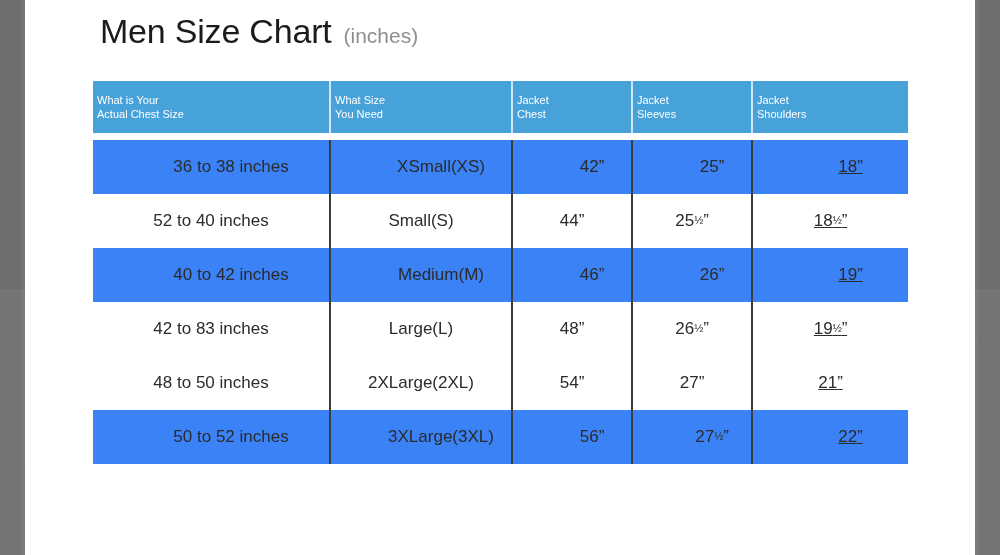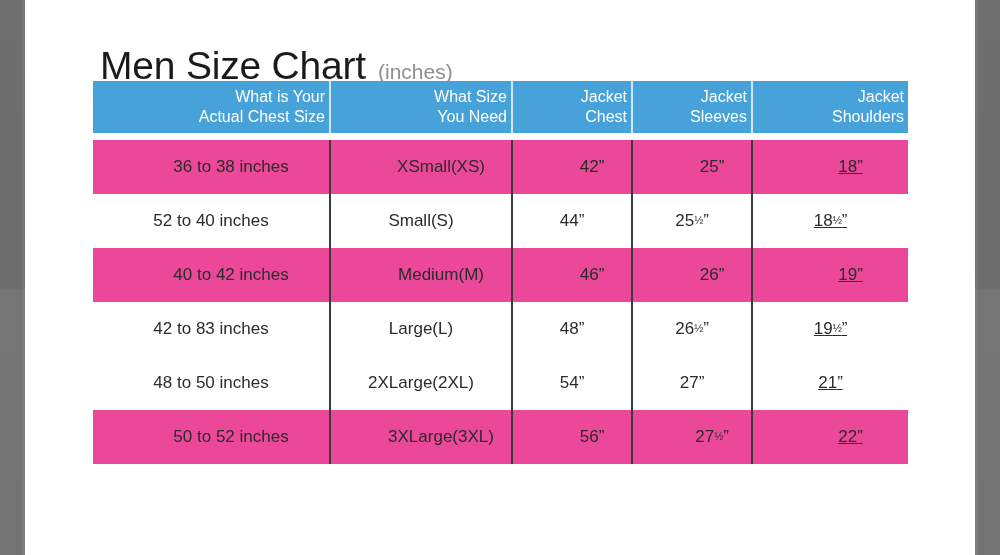--- a/index.html
+++ b/index.html
@@ -47,26 +47,25 @@
 
   
   .title-row {
     position: absolute;
     left: 75px;
     top: 14px;
     display: flex;
     align-items: baseline;
   }
   .title-main {
-    font-size: 39px;
+    font-size: 34px;
     font-weight: 400;
     color: #1b1b1b;
     letter-spacing: -0.2px;
     line-height: 1;
-    margin-top: 32px;
   }
   .title-sub {
     font-size: 21px;
     font-weight: 400;
     color: #8d8f91;
     margin-left: 12px;
     line-height: 1;
   }
 
   
@@ -80,47 +79,47 @@
   }
   .size-table col.c0 { width: 237px; }
   .size-table col.c1 { width: 182px; }
   .size-table col.c2 { width: 120px; }
   .size-table col.c3 { width: 120px; }
   .size-table col.c4 { width: 156px; }
 
   .size-table th {
     background: #47a2da;
     color: #ffffff;
-    font-size: 16px;
+    font-size: 11px;
     font-weight: 400;
     line-height: 1.28;
     height: 52px;
     padding: 0 4px;
     vertical-align: middle;
-    text-align: right;
+    text-align: left;
     border-right: 2px solid #cfe8f7;
     box-sizing: border-box;
   }
   .size-table th:last-child { border-right: none; }
   .size-table thead tr { }
 
   .size-table td {
     font-size: 17px;
     font-weight: 400;
     color: #2b2b2b;
     height: 54px;
     text-align: center;
     vertical-align: middle;
     padding: 0 4px;
     border-right: 2px solid #3c3c3c;
     box-sizing: border-box;
   }
   .size-table td:last-child { border-right: none; text-decoration: underline; }
 
-  .size-table tbody tr.shaded td { background: #ec4899; padding-left: 44px; }
+  .size-table tbody tr.shaded td { background: #3b82f6; padding-left: 44px; }
   .size-table tbody tr.plain  td { background: #ffffff; }
 
   
   .size-table tbody tr.gap td {
     height: 7px;
     background: #ffffff;
     border-right: none;
     padding: 0;
   }
 

